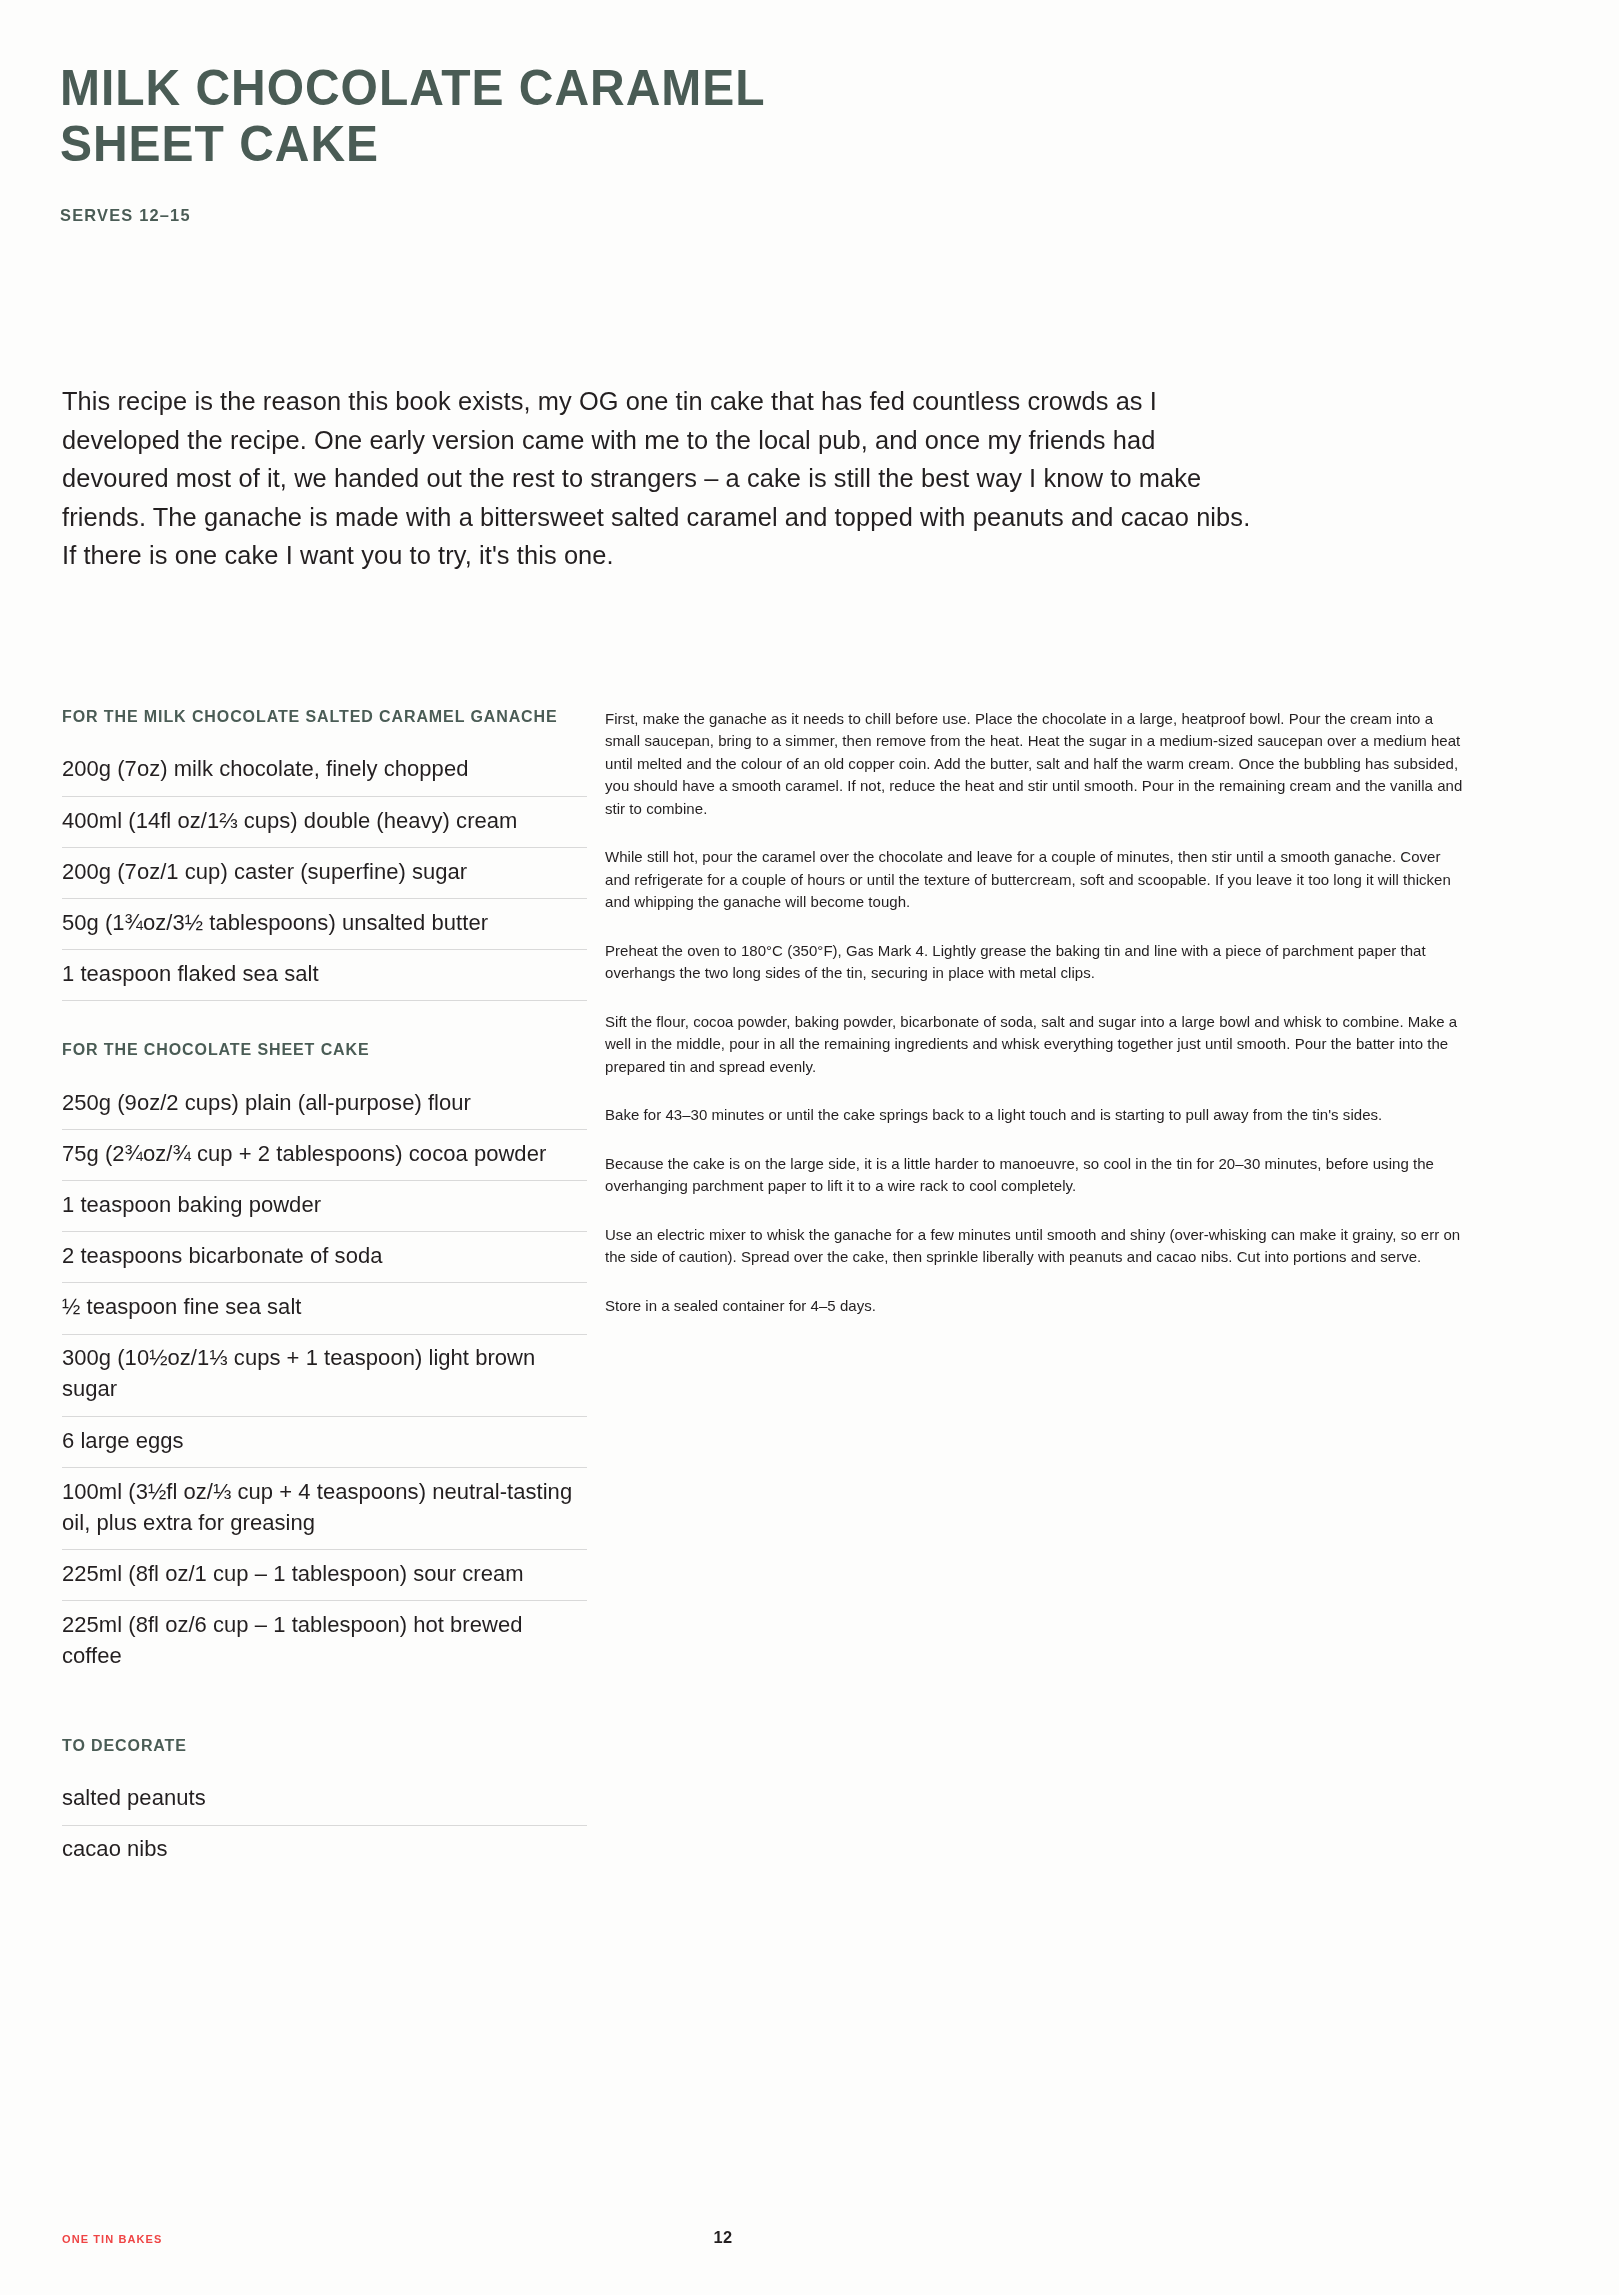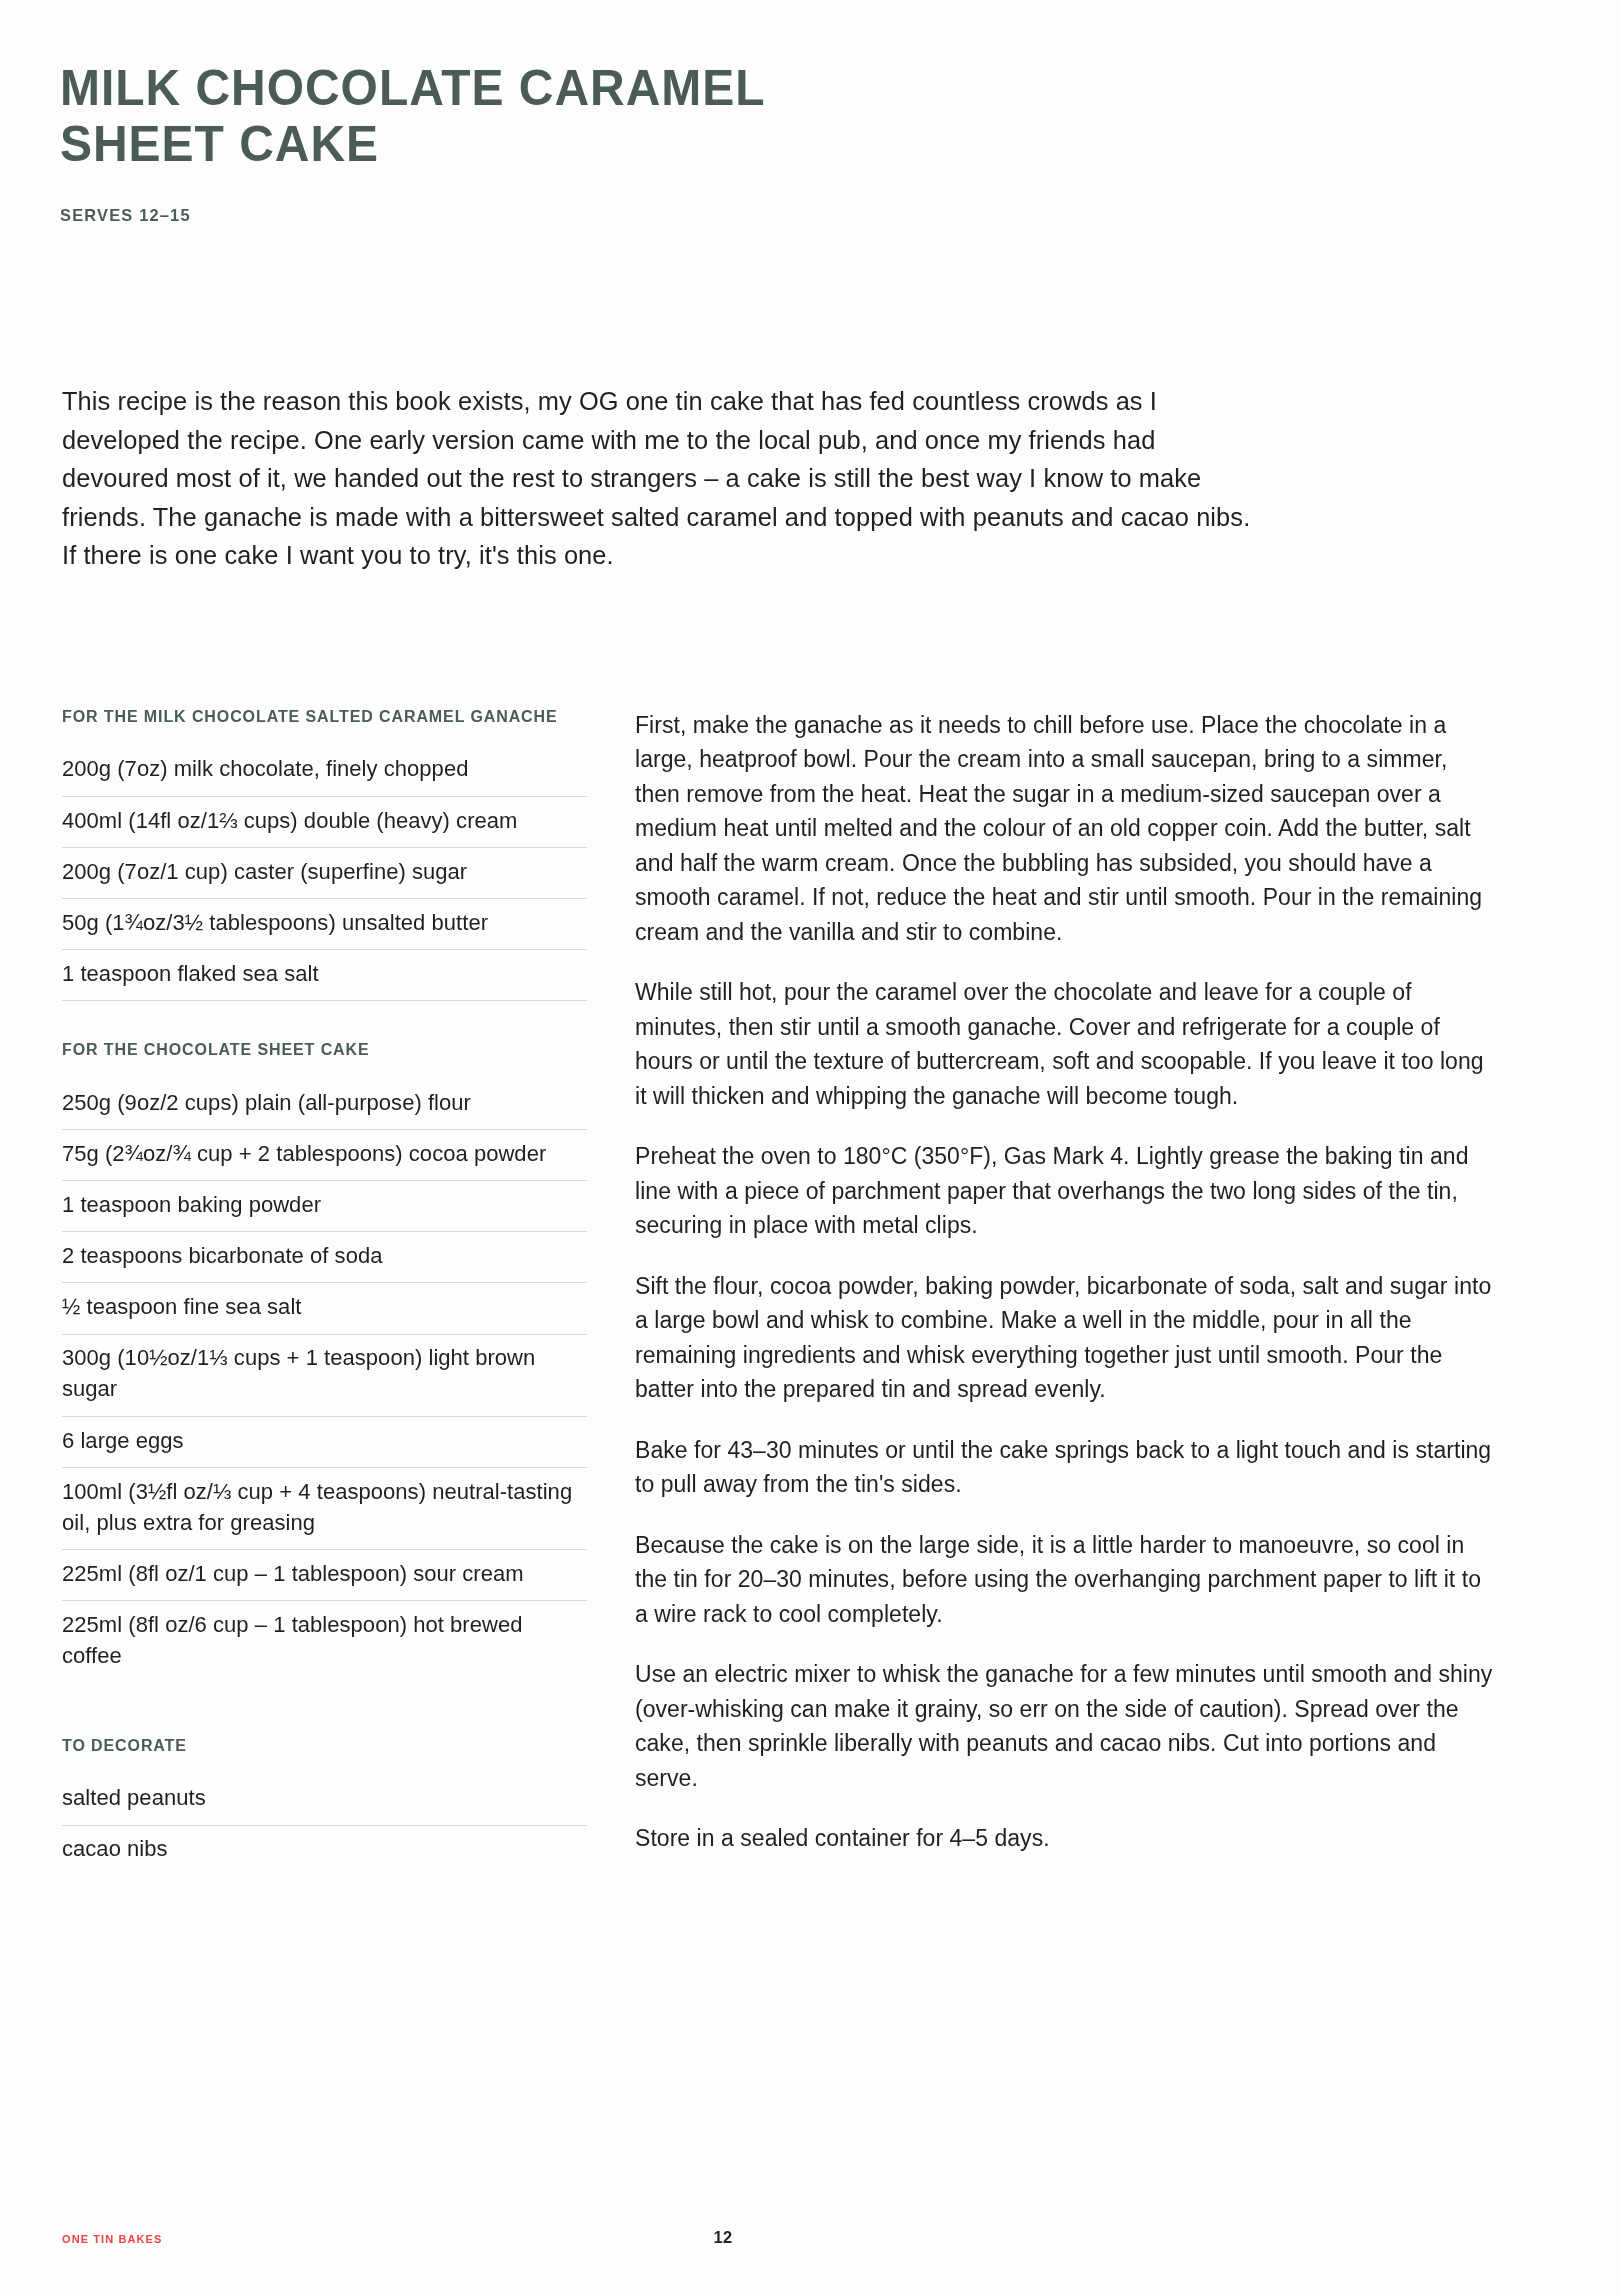--- a/index.html
+++ b/index.html
@@ -58,21 +58,21 @@
     letter-spacing: 0.1px;
   }
 
   
   .columns {
     position: absolute;
     left: 62px;
     top: 706px;
     width: 1498px;
     display: flex;
-    gap: 48px;
+    gap: 18px;
   }
   .col-left {
     width: 525px;
     flex: 0 0 525px;
   }
   .col-right {
     width: 861px;
     flex: 0 0 861px;
     padding-top: 1.7px;
   }
@@ -103,21 +103,21 @@
   }
   .ing-item:first-of-type {
     padding-top: 3.4px;
   }
   .ing-item.last-no-rule {
     border-bottom: none;
   }
 
   
   .method-p {
-    font-size: 23px;
+    font-size: 15px;
     line-height: 1.5;
     color: #231f20;
     margin: 0 0 26px 0;
     letter-spacing: 0.04px;
   }
   .method-p:last-child {
     margin-bottom: 0;
   }
 
   

